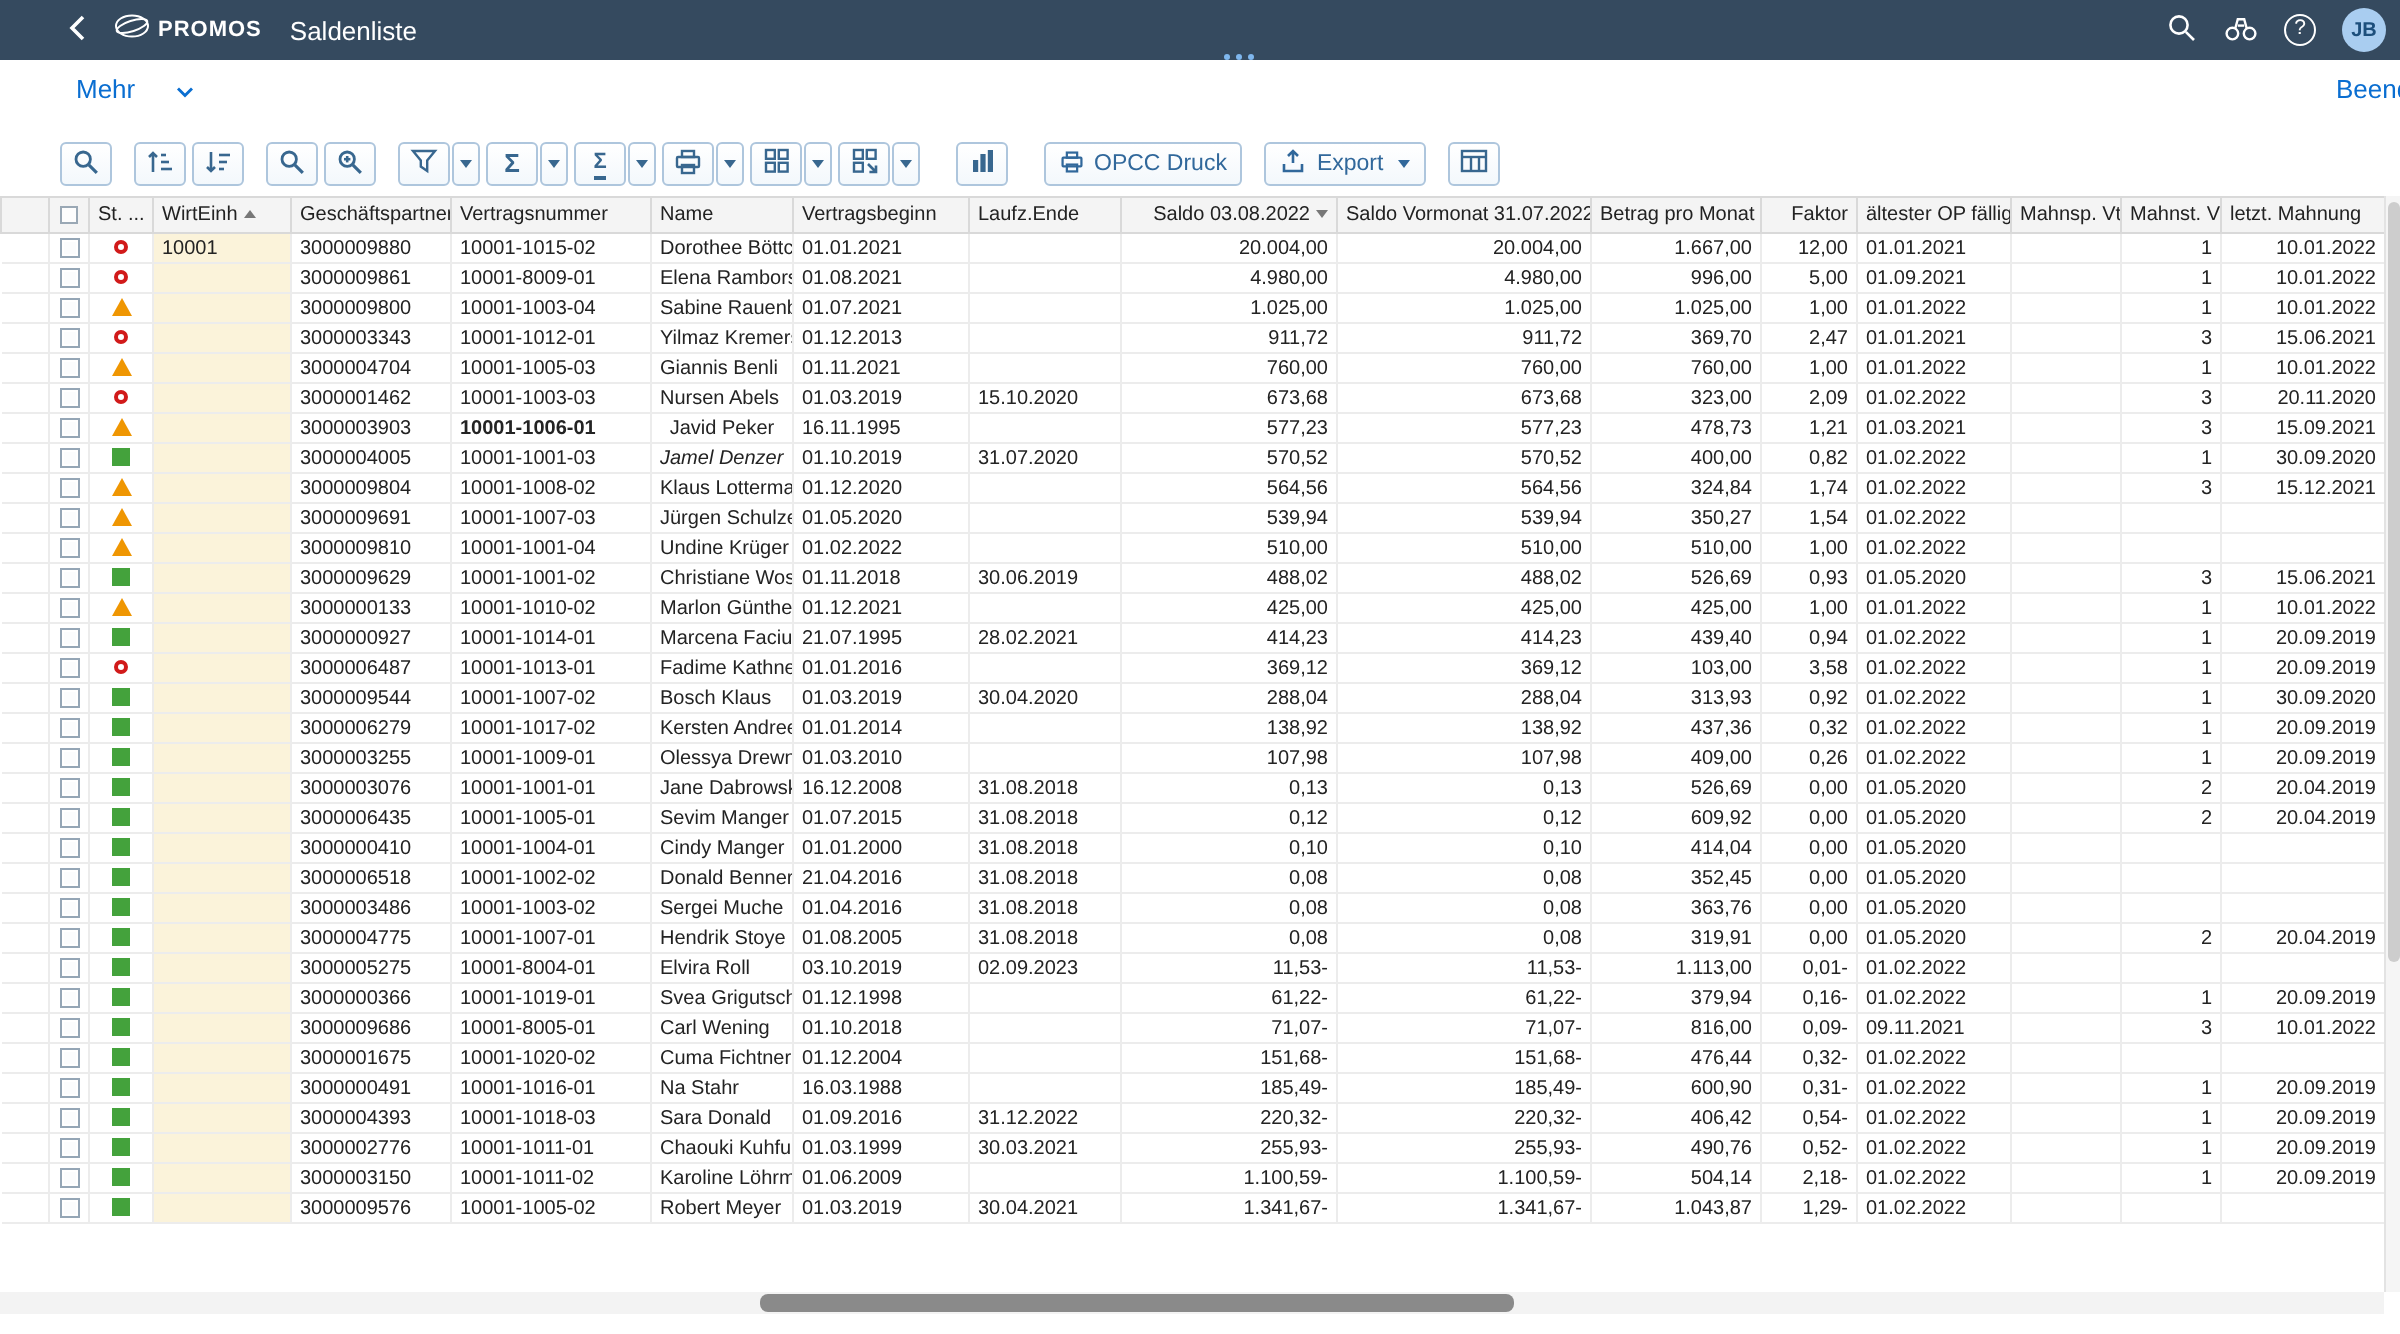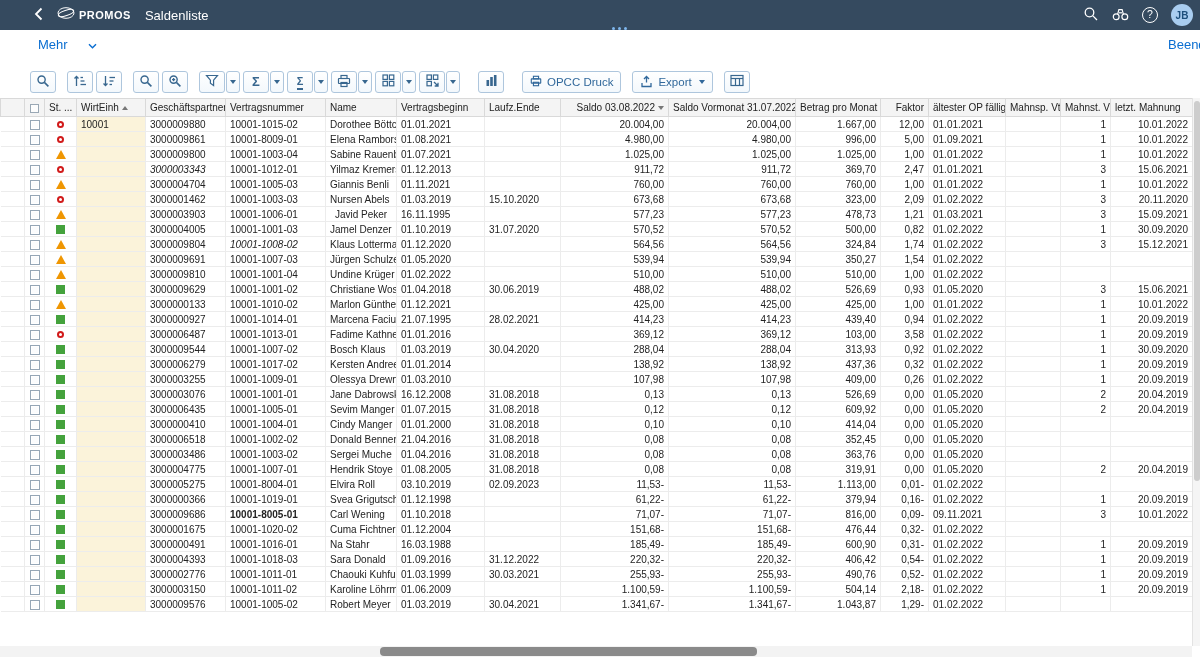--- a/index.html
+++ b/index.html
@@ -419,21 +419,21 @@
           <td style="text-align: left;">01.01.2022</td>
           <td style="text-align: right;"></td>
           <td style="text-align: right;">1</td>
           <td style="text-align: right;">10.01.2022</td>
         </tr>
         <tr>
           <td class="c-mark"></td>
           <td class="c-sel"><span class="checkbox"></span></td>
           <td class="c-status"><span class="st st-red"></span></td>
           <td class="c-wirt" style="text-align: left;"></td>
-          <td style="text-align: left; font-style: italic;">3000003343</td>
+          <td style="text-align: left;">3000003343</td>
           <td style="text-align: left;">10001-1012-01</td>
           <td style="text-align: left;">Yilmaz Kremers</td>
           <td style="text-align: left;">01.12.2013</td>
           <td style="text-align: left;"></td>
           <td style="text-align: right;">911,72</td>
           <td style="text-align: right;">911,72</td>
           <td style="text-align: right;">369,70</td>
           <td style="text-align: right;">2,47</td>
           <td style="text-align: left;">01.01.2021</td>
           <td style="text-align: right;"></td>
@@ -477,59 +477,59 @@
           <td style="text-align: right;"></td>
           <td style="text-align: right;">3</td>
           <td style="text-align: right;">20.11.2020</td>
         </tr>
         <tr>
           <td class="c-mark"></td>
           <td class="c-sel"><span class="checkbox"></span></td>
           <td class="c-status"><span class="st st-orange"></span></td>
           <td class="c-wirt" style="text-align: left;"></td>
           <td style="text-align: left;">3000003903</td>
-          <td style="text-align: left;">10001-1006-01</td>
+          <td style="text-align: left; font-weight: bold;">10001-1006-01</td>
           <td style="text-align: center;">Javid Peker</td>
           <td style="text-align: left;">16.11.1995</td>
           <td style="text-align: left;"></td>
           <td style="text-align: right;">577,23</td>
           <td style="text-align: right;">577,23</td>
           <td style="text-align: right;">478,73</td>
           <td style="text-align: right;">1,21</td>
           <td style="text-align: left;">01.03.2021</td>
           <td style="text-align: right;"></td>
           <td style="text-align: right;">3</td>
           <td style="text-align: right;">15.09.2021</td>
         </tr>
         <tr>
           <td class="c-mark"></td>
           <td class="c-sel"><span class="checkbox"></span></td>
           <td class="c-status"><span class="st st-green"></span></td>
           <td class="c-wirt" style="text-align: left;"></td>
           <td style="text-align: left;">3000004005</td>
           <td style="text-align: left;">10001-1001-03</td>
-          <td style="text-align: left;">Jamel Denzer</td>
+          <td style="text-align: left; font-style: italic;">Jamel Denzer</td>
           <td style="text-align: left;">01.10.2019</td>
           <td style="text-align: left;">31.07.2020</td>
           <td style="text-align: right;">570,52</td>
           <td style="text-align: right;">570,52</td>
-          <td style="text-align: right;">500,00</td>
+          <td style="text-align: right;">400,00</td>
           <td style="text-align: right;">0,82</td>
           <td style="text-align: left;">01.02.2022</td>
           <td style="text-align: right;"></td>
           <td style="text-align: right;">1</td>
           <td style="text-align: right;">30.09.2020</td>
         </tr>
         <tr>
           <td class="c-mark"></td>
           <td class="c-sel"><span class="checkbox"></span></td>
           <td class="c-status"><span class="st st-orange"></span></td>
           <td class="c-wirt" style="text-align: left;"></td>
           <td style="text-align: left;">3000009804</td>
-          <td style="text-align: left; font-style: italic;">10001-1008-02</td>
+          <td style="text-align: left;">10001-1008-02</td>
           <td style="text-align: left;">Klaus Lottermann</td>
           <td style="text-align: left;">01.12.2020</td>
           <td style="text-align: left;"></td>
           <td style="text-align: right;">564,56</td>
           <td style="text-align: right;">564,56</td>
           <td style="text-align: right;">324,84</td>
           <td style="text-align: right;">1,74</td>
           <td style="text-align: left;">01.02.2022</td>
           <td style="text-align: right;"></td>
           <td style="text-align: right;">3</td>
@@ -574,21 +574,21 @@
           <td style="text-align: right;"></td>
         </tr>
         <tr>
           <td class="c-mark"></td>
           <td class="c-sel"><span class="checkbox"></span></td>
           <td class="c-status"><span class="st st-green"></span></td>
           <td class="c-wirt" style="text-align: left;"></td>
           <td style="text-align: left;">3000009629</td>
           <td style="text-align: left;">10001-1001-02</td>
           <td style="text-align: left;">Christiane Wosiek</td>
-          <td style="text-align: left;">01.04.2018</td>
+          <td style="text-align: left;">01.11.2018</td>
           <td style="text-align: left;">30.06.2019</td>
           <td style="text-align: right;">488,02</td>
           <td style="text-align: right;">488,02</td>
           <td style="text-align: right;">526,69</td>
           <td style="text-align: right;">0,93</td>
           <td style="text-align: left;">01.05.2020</td>
           <td style="text-align: right;"></td>
           <td style="text-align: right;">3</td>
           <td style="text-align: right;">15.06.2021</td>
         </tr>
@@ -857,21 +857,21 @@
           <td style="text-align: right;"></td>
           <td style="text-align: right;">1</td>
           <td style="text-align: right;">20.09.2019</td>
         </tr>
         <tr>
           <td class="c-mark"></td>
           <td class="c-sel"><span class="checkbox"></span></td>
           <td class="c-status"><span class="st st-green"></span></td>
           <td class="c-wirt" style="text-align: left;"></td>
           <td style="text-align: left;">3000009686</td>
-          <td style="text-align: left; font-weight: bold;">10001-8005-01</td>
+          <td style="text-align: left;">10001-8005-01</td>
           <td style="text-align: left;">Carl Wening</td>
           <td style="text-align: left;">01.10.2018</td>
           <td style="text-align: left;"></td>
           <td style="text-align: right;">71,07-</td>
           <td style="text-align: right;">71,07-</td>
           <td style="text-align: right;">816,00</td>
           <td style="text-align: right;">0,09-</td>
           <td style="text-align: left;">09.11.2021</td>
           <td style="text-align: right;"></td>
           <td style="text-align: right;">3</td>

